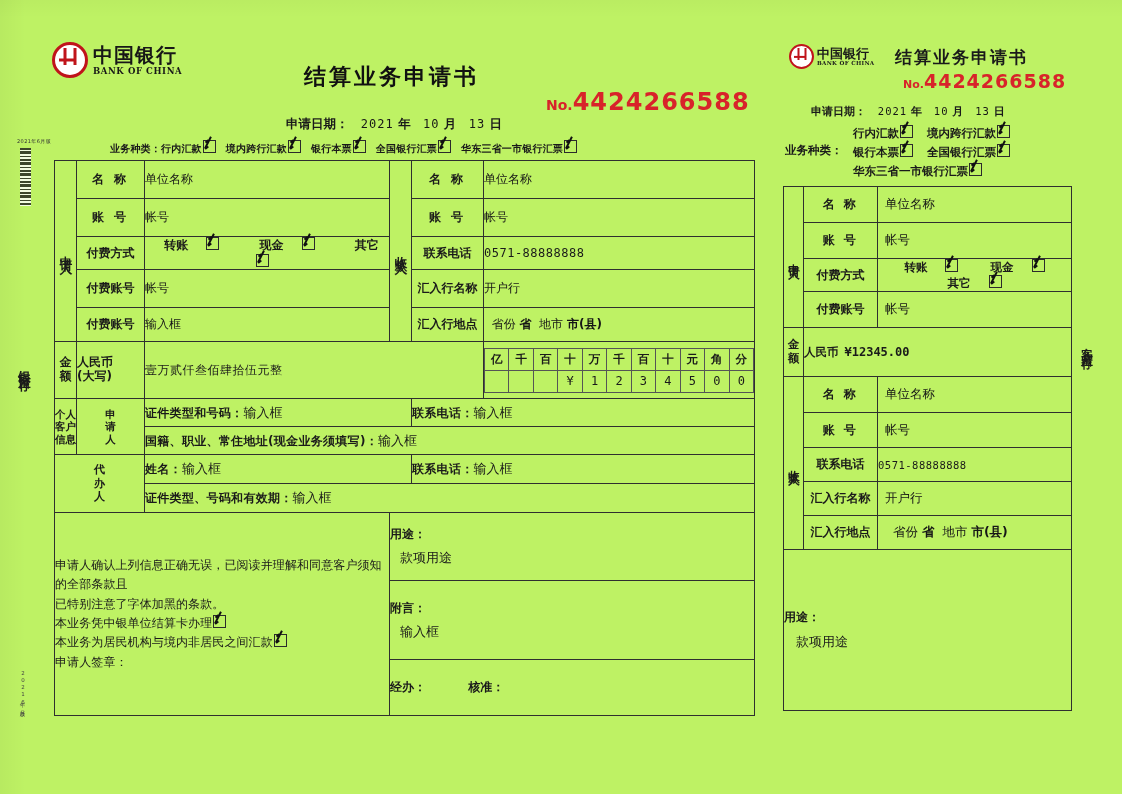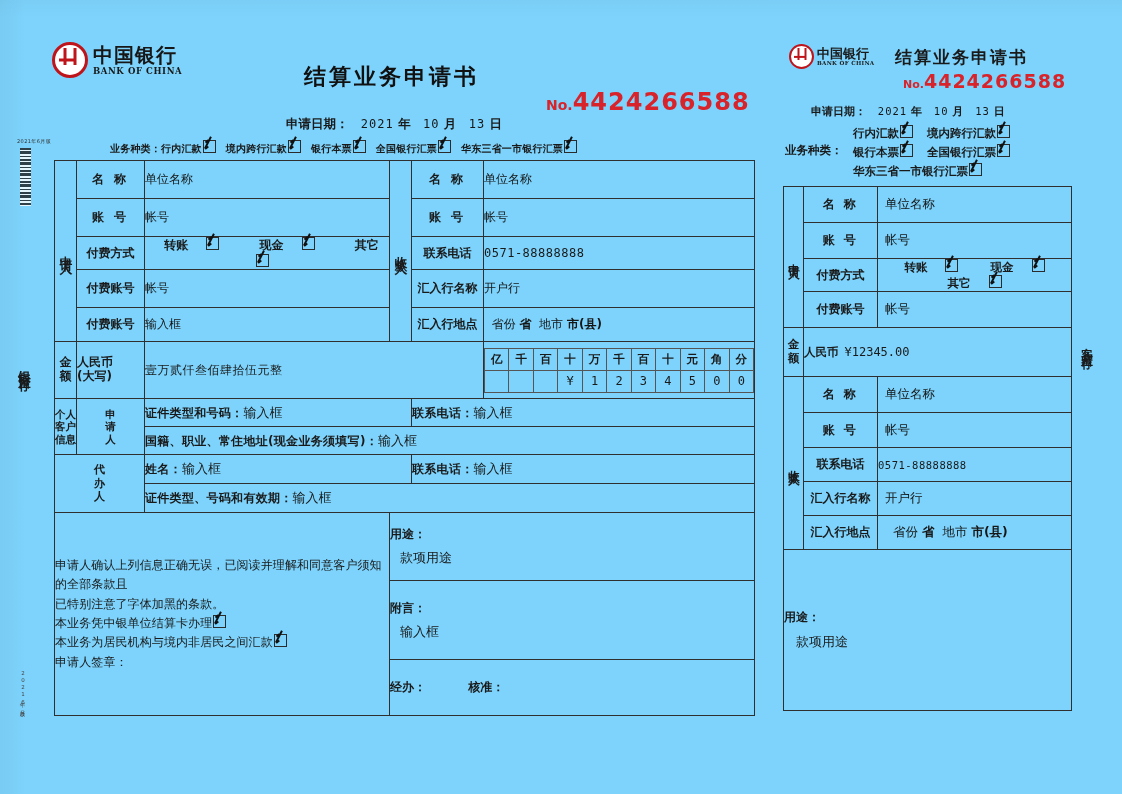--- a/index.html
+++ b/index.html
@@ -11,21 +11,21 @@
     width: 1122px;
     height: 794px;
     font-family: "DejaVu Sans", "Liberation Sans", sans-serif;
     color: #1a1a1a;
     position: relative;
     overflow: hidden;
   }
   .page {
     position: absolute;
     inset: 0;
-    background: #7dd3fc;
+    background: #bef264;
   }
   
   .scan-tint {
     position: absolute;
     inset: 0;
     background:
       linear-gradient(90deg, rgba(0,0,0,0.035) 0px, rgba(0,0,0,0.0) 26px),
       linear-gradient(180deg, rgba(0,0,0,0.025) 0px, rgba(0,0,0,0.0) 18px);
     pointer-events: none;
   }
@@ -413,21 +413,21 @@
   #right-main .lbl { font-size: 12px; letter-spacing: 2.5px; }
   #right-main .val { font-size: 12.5px; padding-left: 7px; }
   #right-main .val-mono { font-size: 10.5px; }
   #right-main .side { width: 20px; }
   #right-main .side .vtext { font-size: 11.5px; letter-spacing: 2px; }
   .r-amount {
     font-weight: bold; font-size: 12px; padding-left: 6px;
   }
   .r-amount .num {
     font-family: "DejaVu Sans Mono", "Liberation Mono", monospace;
-    font-weight: normal; font-size: 12px; margin-left: 6px;
+    font-weight: bold; font-size: 12px; margin-left: 6px;
   }
   .r-purpose { vertical-align: top; padding: 6px 8px; }
   .r-purpose .ttl { font-weight: bold; font-size: 12px; }
   .r-purpose .body { font-size: 13px; padding: 7px 0 0 12px; }
 
   .r-vlabel {
     position: absolute;
     left: 303px; top: 318px;
     font-size: 12px;
   }

